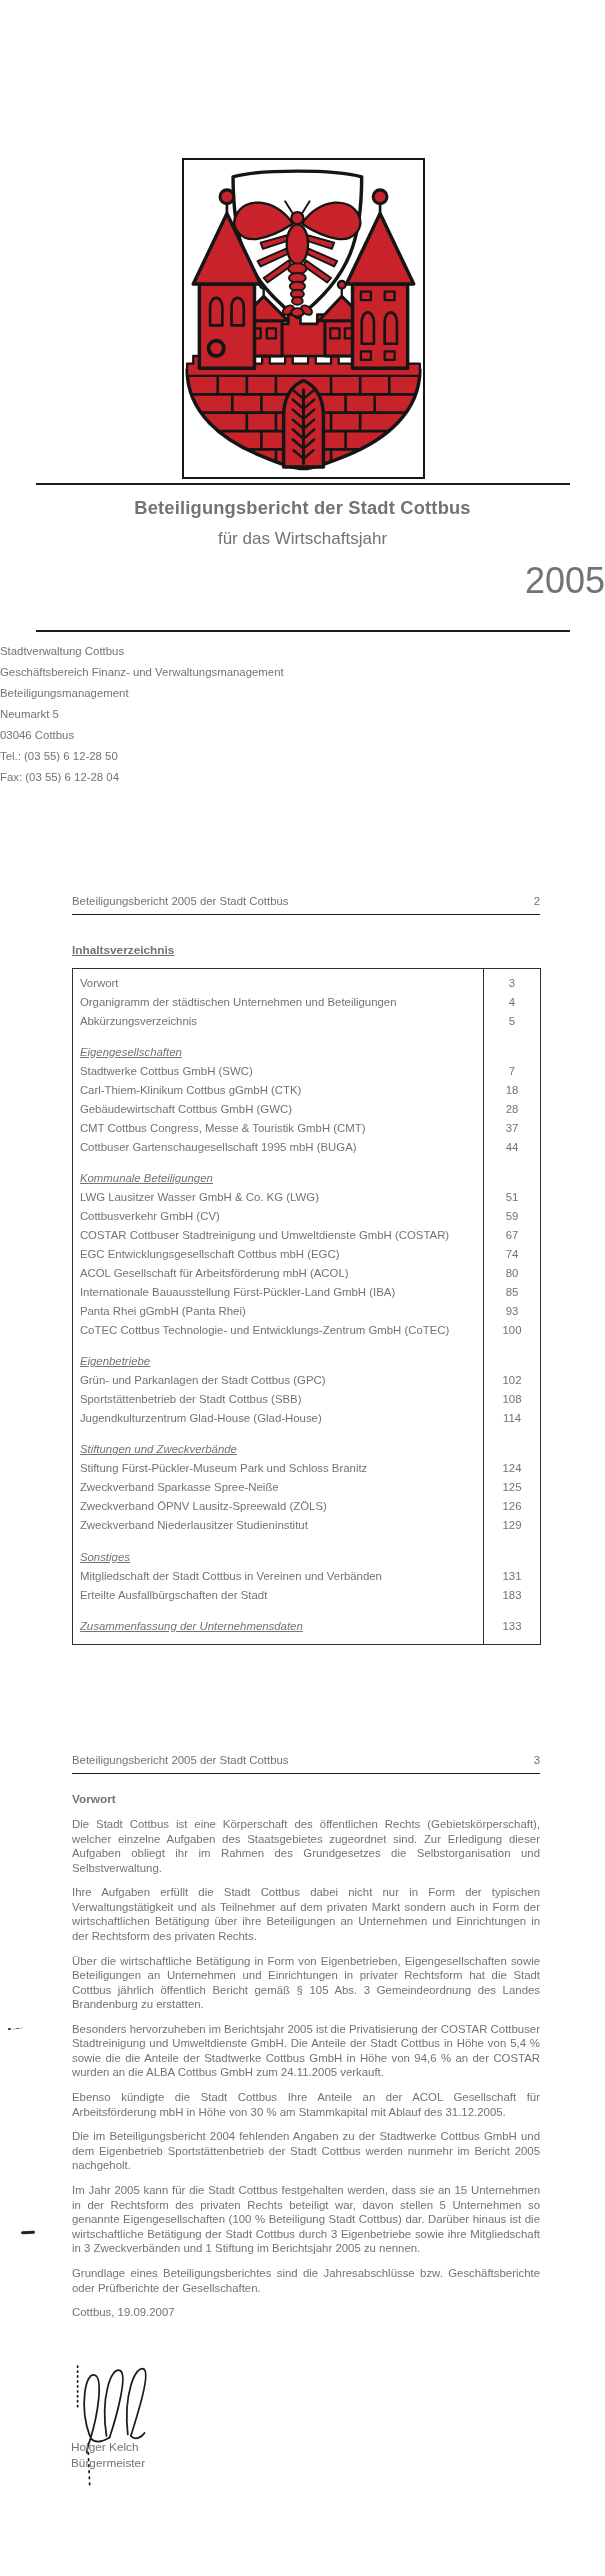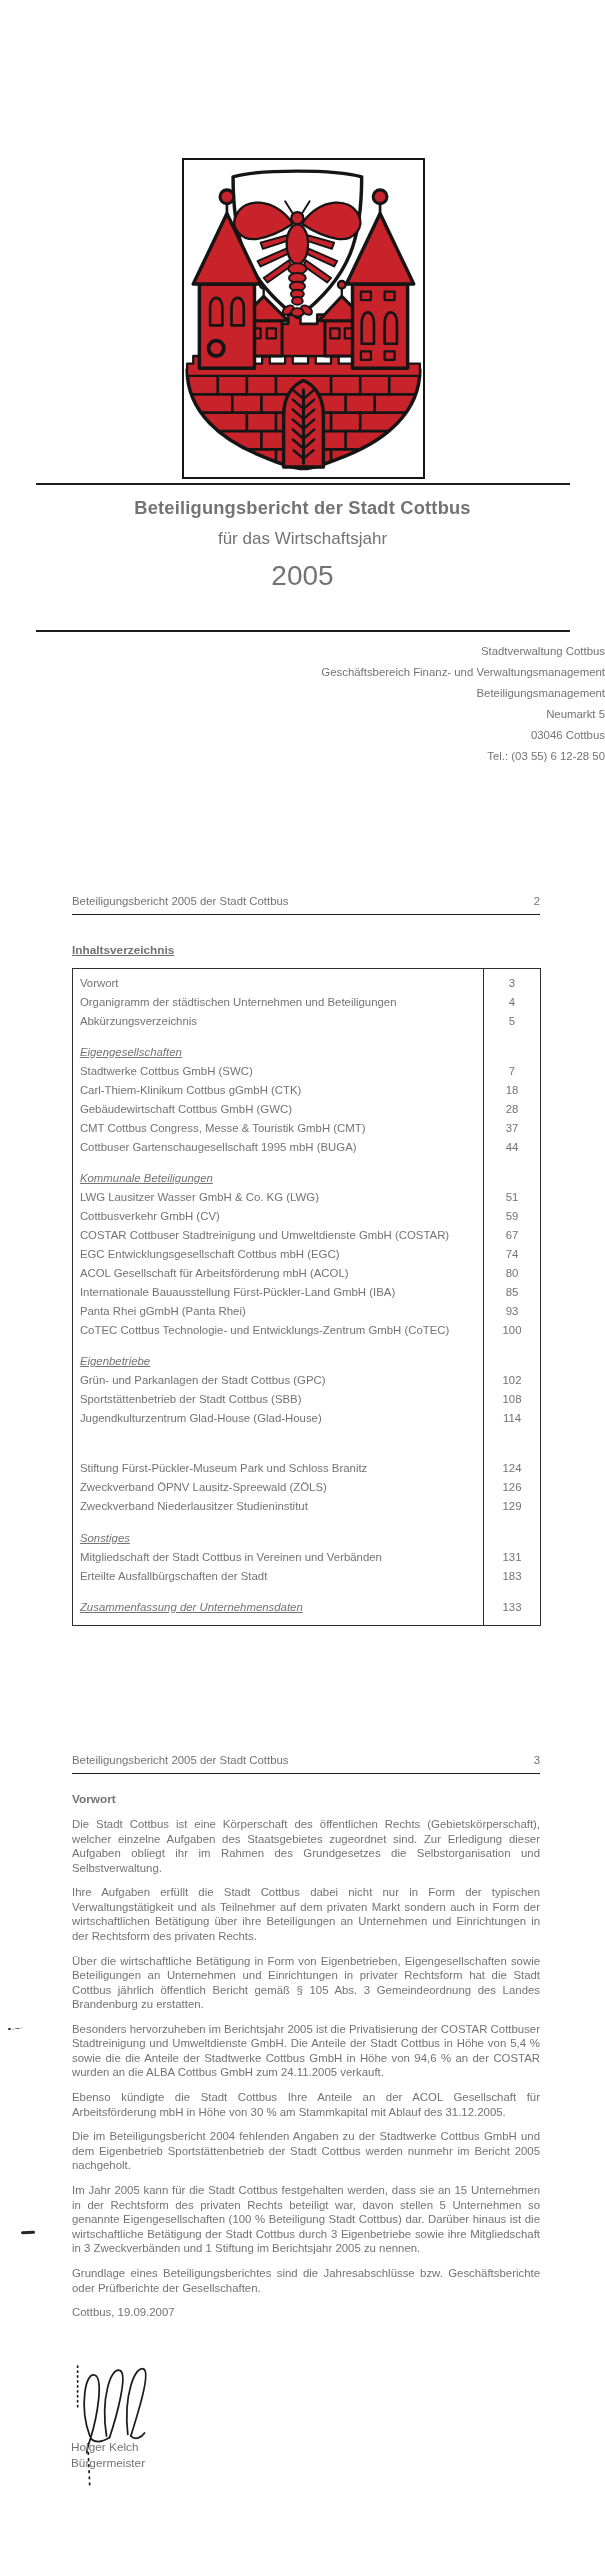--- a/index.html
+++ b/index.html
@@ -8,22 +8,22 @@
 
   
   .emblem{position:absolute;left:182px;top:158px;width:243px;height:321px;
           border:2.3px solid #151515;box-sizing:border-box;background:#fff;}
   .rule{position:absolute;left:36px;width:534px;height:2.3px;background:#1c1c1c;}
   .rule-1{top:483px;}
   .rule-2{top:630px;}
   .title-block{position:absolute;left:0;top:497px;width:605px;text-align:center;}
   .doc-title{font-size:18.3px;font-weight:bold;letter-spacing:0.2px;margin:0;}
   .doc-subtitle{font-size:17px;font-weight:normal;margin:10px 0 0 0;}
-  .doc-year{font-size:28px;font-weight:normal;margin:10.7px 0 0 0;}
-  .address{position:absolute;left:0;top:641px;width:605px;text-align:right;
+  .doc-year{font-size:36px;font-weight:normal;margin:10.7px 0 0 0;text-align:right;}
+  .address{position:absolute;left:0;top:641px;width:605px;text-align:left;
            font-size:11.4px;line-height:21px;}
 
   
   .page-header{position:absolute;left:72px;width:468px;height:17px;
                border-bottom:1.5px solid #1a1a1a;font-size:11.4px;
                display:flex;justify-content:space-between;
                padding-bottom:1.5px;box-sizing:content-box;}
   .hdr-2{top:895px;}
   .hdr-3{top:1754px;}
 
@@ -169,20 +169,21 @@
   <div class="rule rule-2"></div>
 
   <div class="address">
 
   <div class="addr-line">Stadtverwaltung Cottbus</div>
       <div class="addr-line">Geschäftsbereich Finanz- und Verwaltungsmanagement</div>
       <div class="addr-line">Beteiligungsmanagement</div>
       <div class="addr-line">Neumarkt 5</div>
       <div class="addr-line">03046 Cottbus</div>
       <div class="addr-line">Tel.: (03 55) 6 12-28 50</div>
+      <div class="addr-line">Fax: (03 55) 6 12-28 04</div>
     </div>
 
   <div class="page-header hdr-2">
     <span>Beteiligungsbericht 2005 der Stadt Cottbus</span>
     <span>2</span>
   </div>
 
   <div class="toc-heading">Inhaltsverzeichnis</div>
 
   <div class="toc-table">
@@ -286,25 +287,30 @@
       </div>
       <div class="toc-row entry">
         <div class="toc-label">Jugendkulturzentrum Glad-House (Glad-House)</div>
         <div class="toc-page">114</div>
       </div>
       <div class="toc-row gap">
         <div class="toc-label"></div>
         <div class="toc-page"></div>
       </div>
       <div class="toc-row section">
+        <div class="toc-label">Stiftungen und Zweckverbände</div>
         <div class="toc-page"></div>
       </div>
       <div class="toc-row entry">
         <div class="toc-label">Stiftung Fürst-Pückler-Museum Park und Schloss Branitz</div>
         <div class="toc-page">124</div>
+      </div>
+      <div class="toc-row entry">
+        <div class="toc-label">Zweckverband Sparkasse Spree-Neiße</div>
+        <div class="toc-page">125</div>
       </div>
       <div class="toc-row entry">
         <div class="toc-label">Zweckverband ÖPNV Lausitz-Spreewald (ZÖLS)</div>
         <div class="toc-page">126</div>
       </div>
       <div class="toc-row entry">
         <div class="toc-label">Zweckverband Niederlausitzer Studieninstitut</div>
         <div class="toc-page">129</div>
       </div>
       <div class="toc-row gap">

